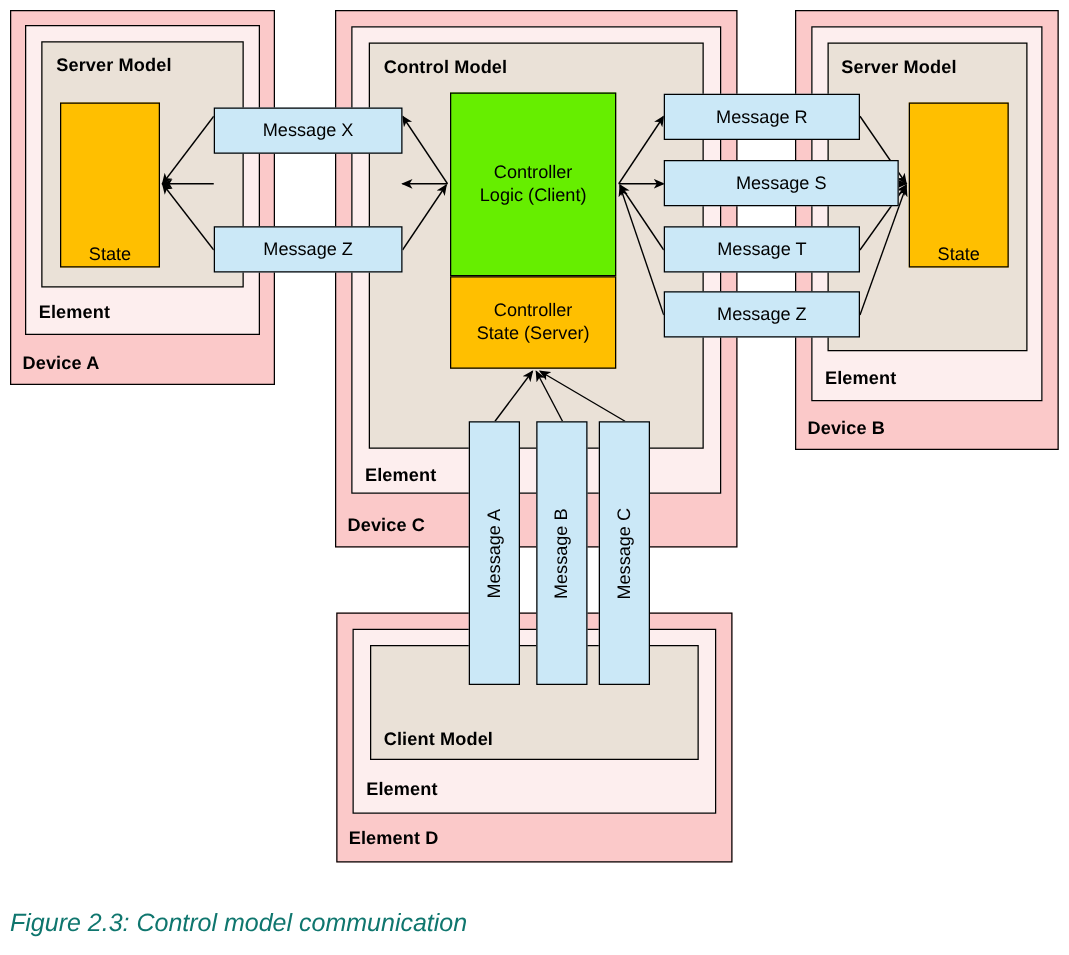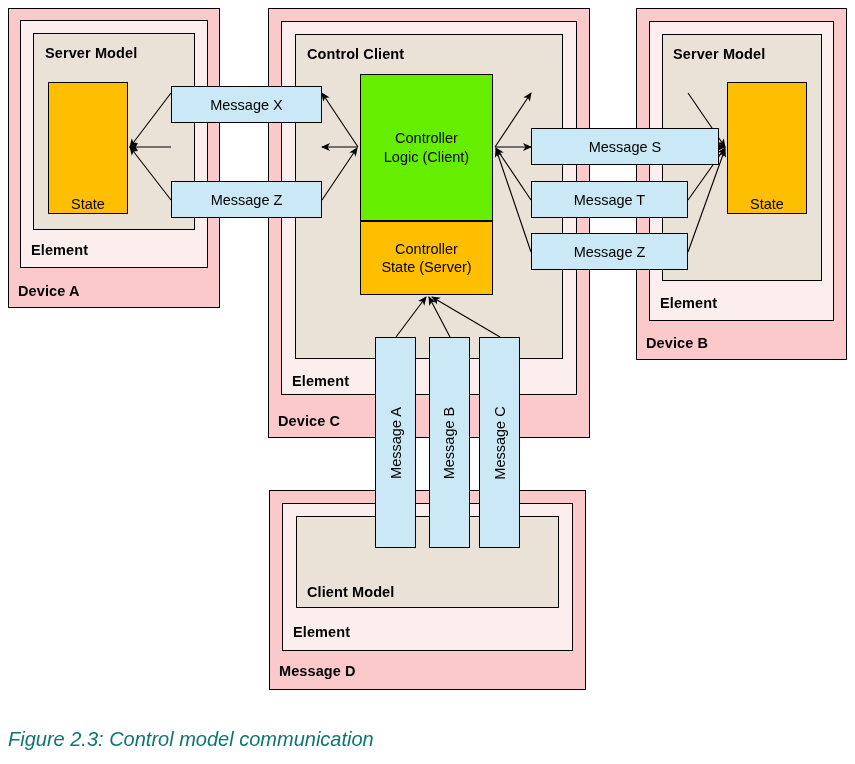--- a/index.html
+++ b/index.html
@@ -146,40 +146,40 @@
   <div class="box element" style="left:281px; top:21px; width:296px; height:374px;"></div>
   <div class="box model" style="left:295px; top:34px; width:268px; height:325px;"></div>
   <div class="box logic-block" style="left:360px; top:74px; width:133px; height:147px;">
     <span class="block-text">Controller</span>
     <span class="block-text">Logic (Client)</span>
   </div>
   <div class="box ctrl-state-block" style="left:360px; top:221px; width:133px; height:74px;">
     <span class="block-text">Controller</span>
     <span class="block-text">State (Server)</span>
   </div>
-  <div class="container-label" style="left:307px; top:46px;">Control Client</div>
+  <div class="container-label" style="left:307px; top:46px;">Control Model</div>
   <div class="container-label" style="left:292px; top:373px;">Element</div>
   <div class="container-label" style="left:278px; top:413px;">Device C</div>
 
   <div class="box device" style="left:636px; top:8px; width:211px; height:352px;"></div>
   <div class="box element" style="left:649px; top:21px; width:185px; height:300px;"></div>
   <div class="box model" style="left:662px; top:34px; width:160px; height:247px;"></div>
   <div class="box state-block" style="left:727px; top:82px; width:80px; height:132px;">
     <span class="block-text">State</span>
   </div>
   <div class="container-label" style="left:673px; top:46px;">Server Model</div>
   <div class="container-label" style="left:660px; top:295px;">Element</div>
   <div class="container-label" style="left:646px; top:335px;">Device B</div>
 
   <div class="box device" style="left:269px; top:490px; width:317px; height:200px;"></div>
   <div class="box element" style="left:282px; top:503px; width:291px; height:148px;"></div>
   <div class="box model" style="left:296px; top:516px; width:263px; height:92px;"></div>
   <div class="container-label" style="left:307px; top:584px;">Client Model</div>
   <div class="container-label" style="left:293px; top:624px;">Element</div>
-  <div class="container-label" style="left:279px; top:663px;">Message D</div>
+  <div class="container-label" style="left:279px; top:663px;">Element D</div>
 
   <svg id="arrows" viewBox="0 0 855 710" width="855" height="710">
     <defs>
       <marker id="ah" markerWidth="9" markerHeight="9" refX="8" refY="4.5" orient="auto" markerUnits="userSpaceOnUse">
         <path d="M0,0.6 L9,4.5 L0,8.4 L2.4,4.5 Z" fill="#000000"></path>
       </marker>
     </defs>
     <g stroke="#000000" stroke-width="1.1" fill="none" marker-end="url(#ah)">
 
       <line x1="171" y1="93" x2="130" y2="147"></line>
@@ -206,20 +206,23 @@
     </g>
   </svg>
 
   <div class="box msg" style="left:171px; top:86px; width:151px; height:37px;">
     <span>Message X</span>
   </div>
   <div class="box msg" style="left:171px; top:181px; width:151px; height:37px;">
     <span>Message Z</span>
   </div>
 
+  <div class="box msg" style="left:531px; top:75px; width:157px; height:37px;">
+    <span>Message R</span>
+  </div>
   <div class="box msg" style="left:531px; top:128px; width:188px; height:37px;">
     <span>Message S</span>
   </div>
   <div class="box msg" style="left:531px; top:181px; width:157px; height:37px;">
     <span>Message T</span>
   </div>
   <div class="box msg" style="left:531px; top:233px; width:157px; height:37px;">
     <span>Message Z</span>
   </div>
 

